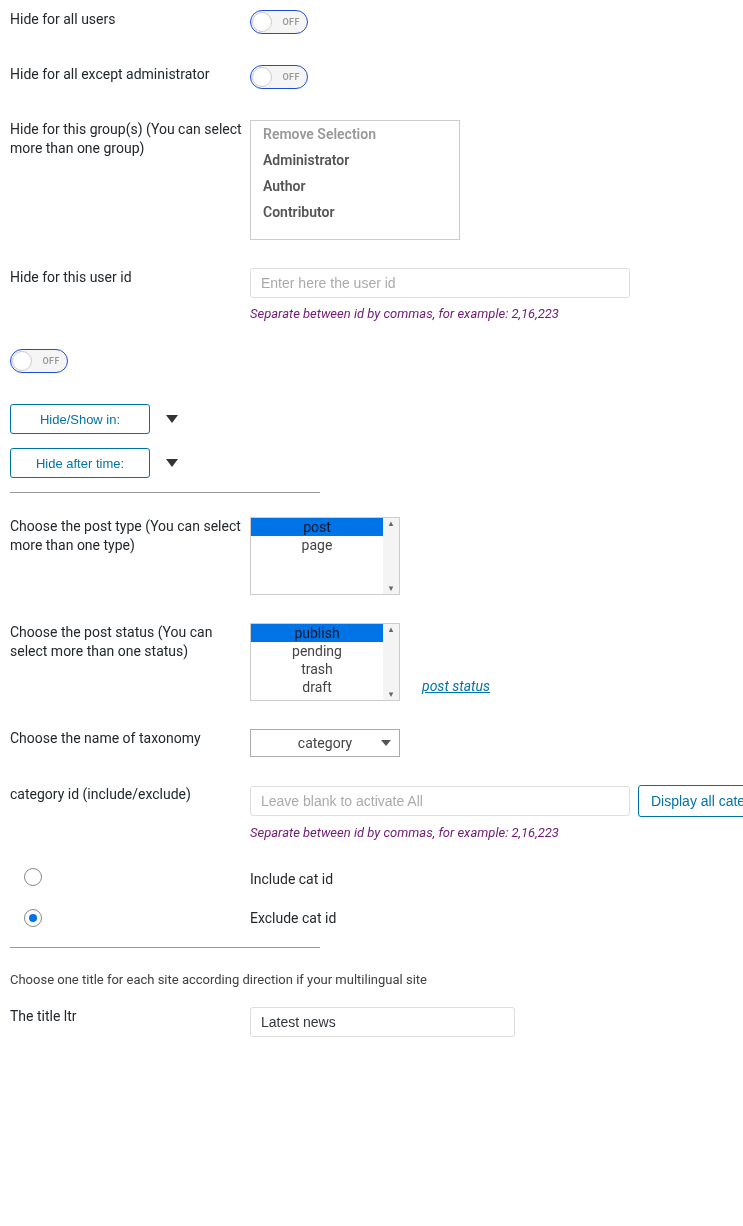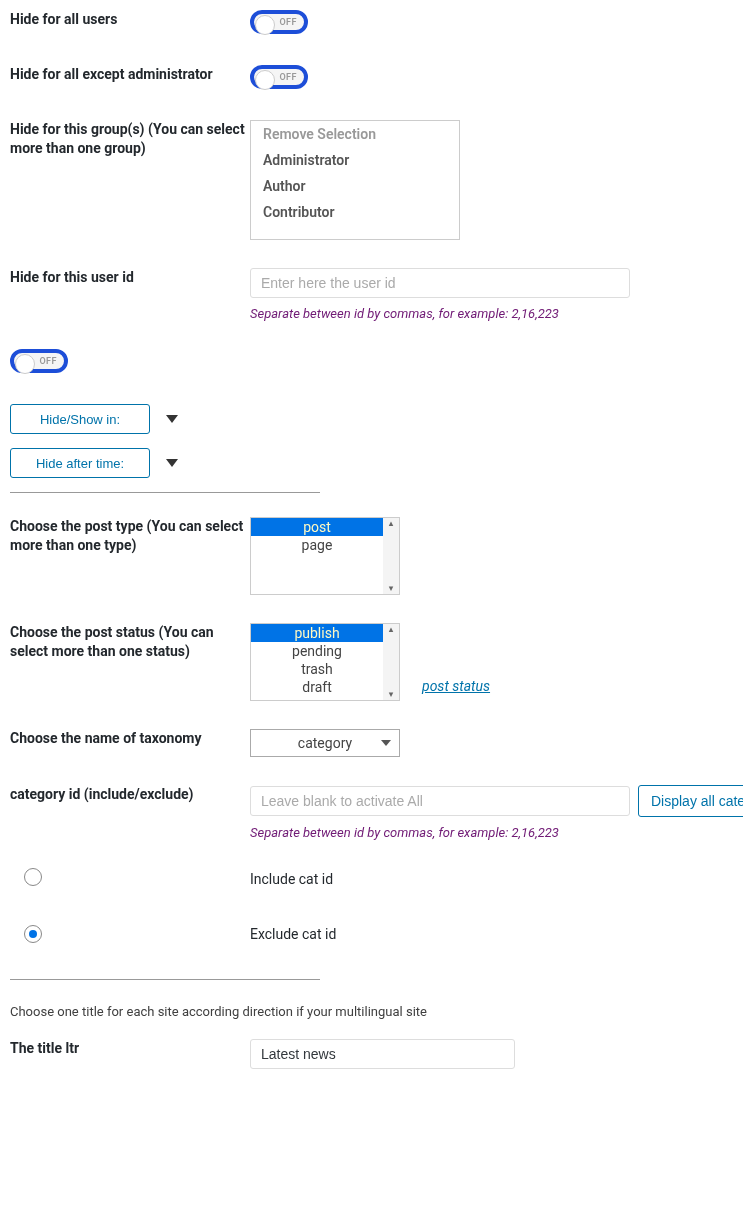--- a/index.html
+++ b/index.html
@@ -13,35 +13,35 @@
   width: 743px;
 }
 .row {
   display: flex;
   align-items: flex-start;
   margin-bottom: 28px;
 }
 .label {
   width: 240px;
   flex-shrink: 0;
-  font-weight: 700;
+  font-weight: 400;
   font-size: 14px;
   line-height: 1.35;
 }
 .control { flex: 1; }
 
 
 .toggle {
   display: inline-flex;
   align-items: center;
   width: 58px;
   height: 24px;
   border-radius: 12px;
   background: #f5f5f5;
-  border: 4px solid #1d4ed8;
+  border: 1px solid #1d4ed8;
   position: relative;
   cursor: pointer;
 }
 .toggle .knob {
   width: 20px; height: 20px;
   border-radius: 50%;
   background: #fff;
   border: 1px solid #ccc;
   position: absolute;
   left: 1px; top: 1px;
@@ -127,21 +127,21 @@
   width: 150px;
   border: 1px solid #ccc;
   background: #fff;
   position: relative;
 }
 .listbox.h80 { height: 78px; }
 .listbox .scroll { position:absolute;right:0;top:0;bottom:0;width:16px;background:#f4f4f4;display:flex;flex-direction:column;justify-content:space-between;align-items:center;}
 .listbox .scroll .arr { font-size:9px;color:#666;line-height:1;padding:1px 0;cursor:pointer;}
 .listbox .opts { margin-right:16px; }
 .listbox .opt { padding: 1px 0; text-align: center; font-size: 14px; color:#444; cursor:pointer;}
-.listbox .opt.sel { background: #0073e6; color:#fef9c3; }
+.listbox .opt.sel { background: #0073e6; color:#0f172a; }
 
 
 .dropdown {
   width: 150px;
   height: 28px;
   border: 1px solid #aaa;
   display:flex;align-items:center;justify-content:center;
   position:relative;background:#fff;cursor:pointer;
 }
 .dropdown .dval { font-size:14px;color:#444;}
@@ -149,21 +149,21 @@
 
 .link { color:#0073aa; text-decoration:underline; font-style:italic; font-size:14px; margin-left:22px;margin-top:47px; }
 
 .btn-outline {
   border:1px solid #0073aa;color:#0073aa;background:#fff;
   height:32px;padding:0 12px;font-size:14px;border-radius:3px;cursor:pointer;
   margin-left:8px;white-space:nowrap;
 }
 
 
-.radio-row { display:flex;align-items:center;margin-bottom:36px;}
+.radio-row { display:flex;align-items:center;margin-bottom:20px;}
 .radio-row .rcell { width:240px;padding-left:14px;}
 .rad {
   width:18px;height:18px;border:1px solid #888;border-radius:50%;
   display:inline-flex;align-items:center;justify-content:center;cursor:pointer;background:#fff;
 }
 .rad.checked::after{content:"";width:8px;height:8px;border-radius:50%;background:#0073e6;display:block;}
 
 .note { font-size:13px;color:#404040;margin:6px 0 20px 0;}
 </style>
 </head>

